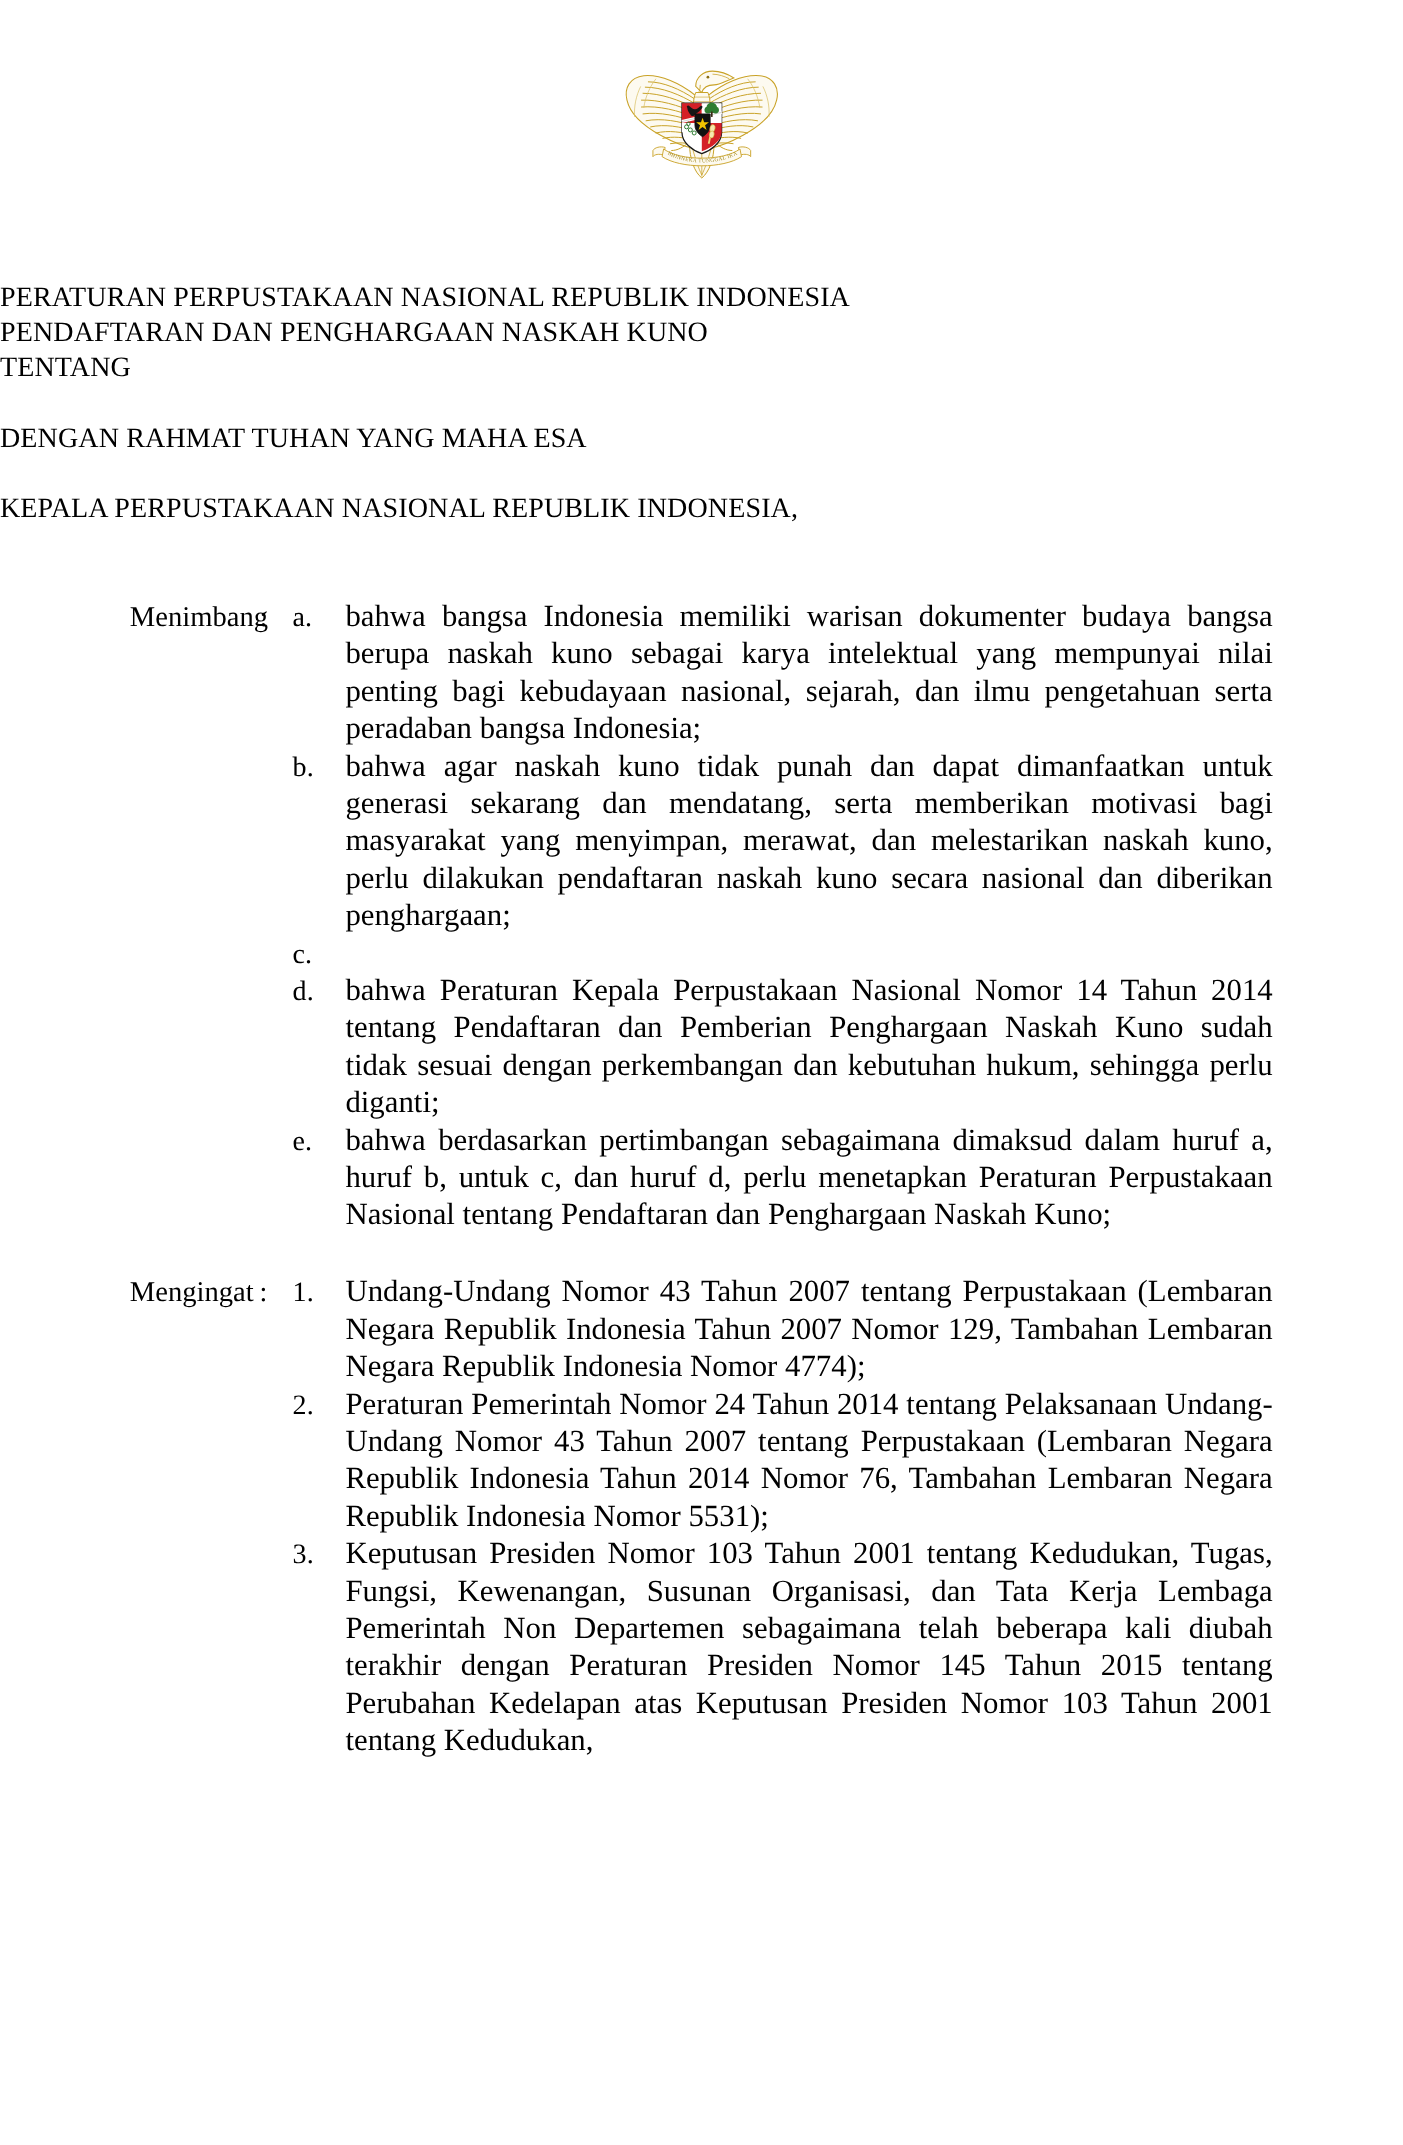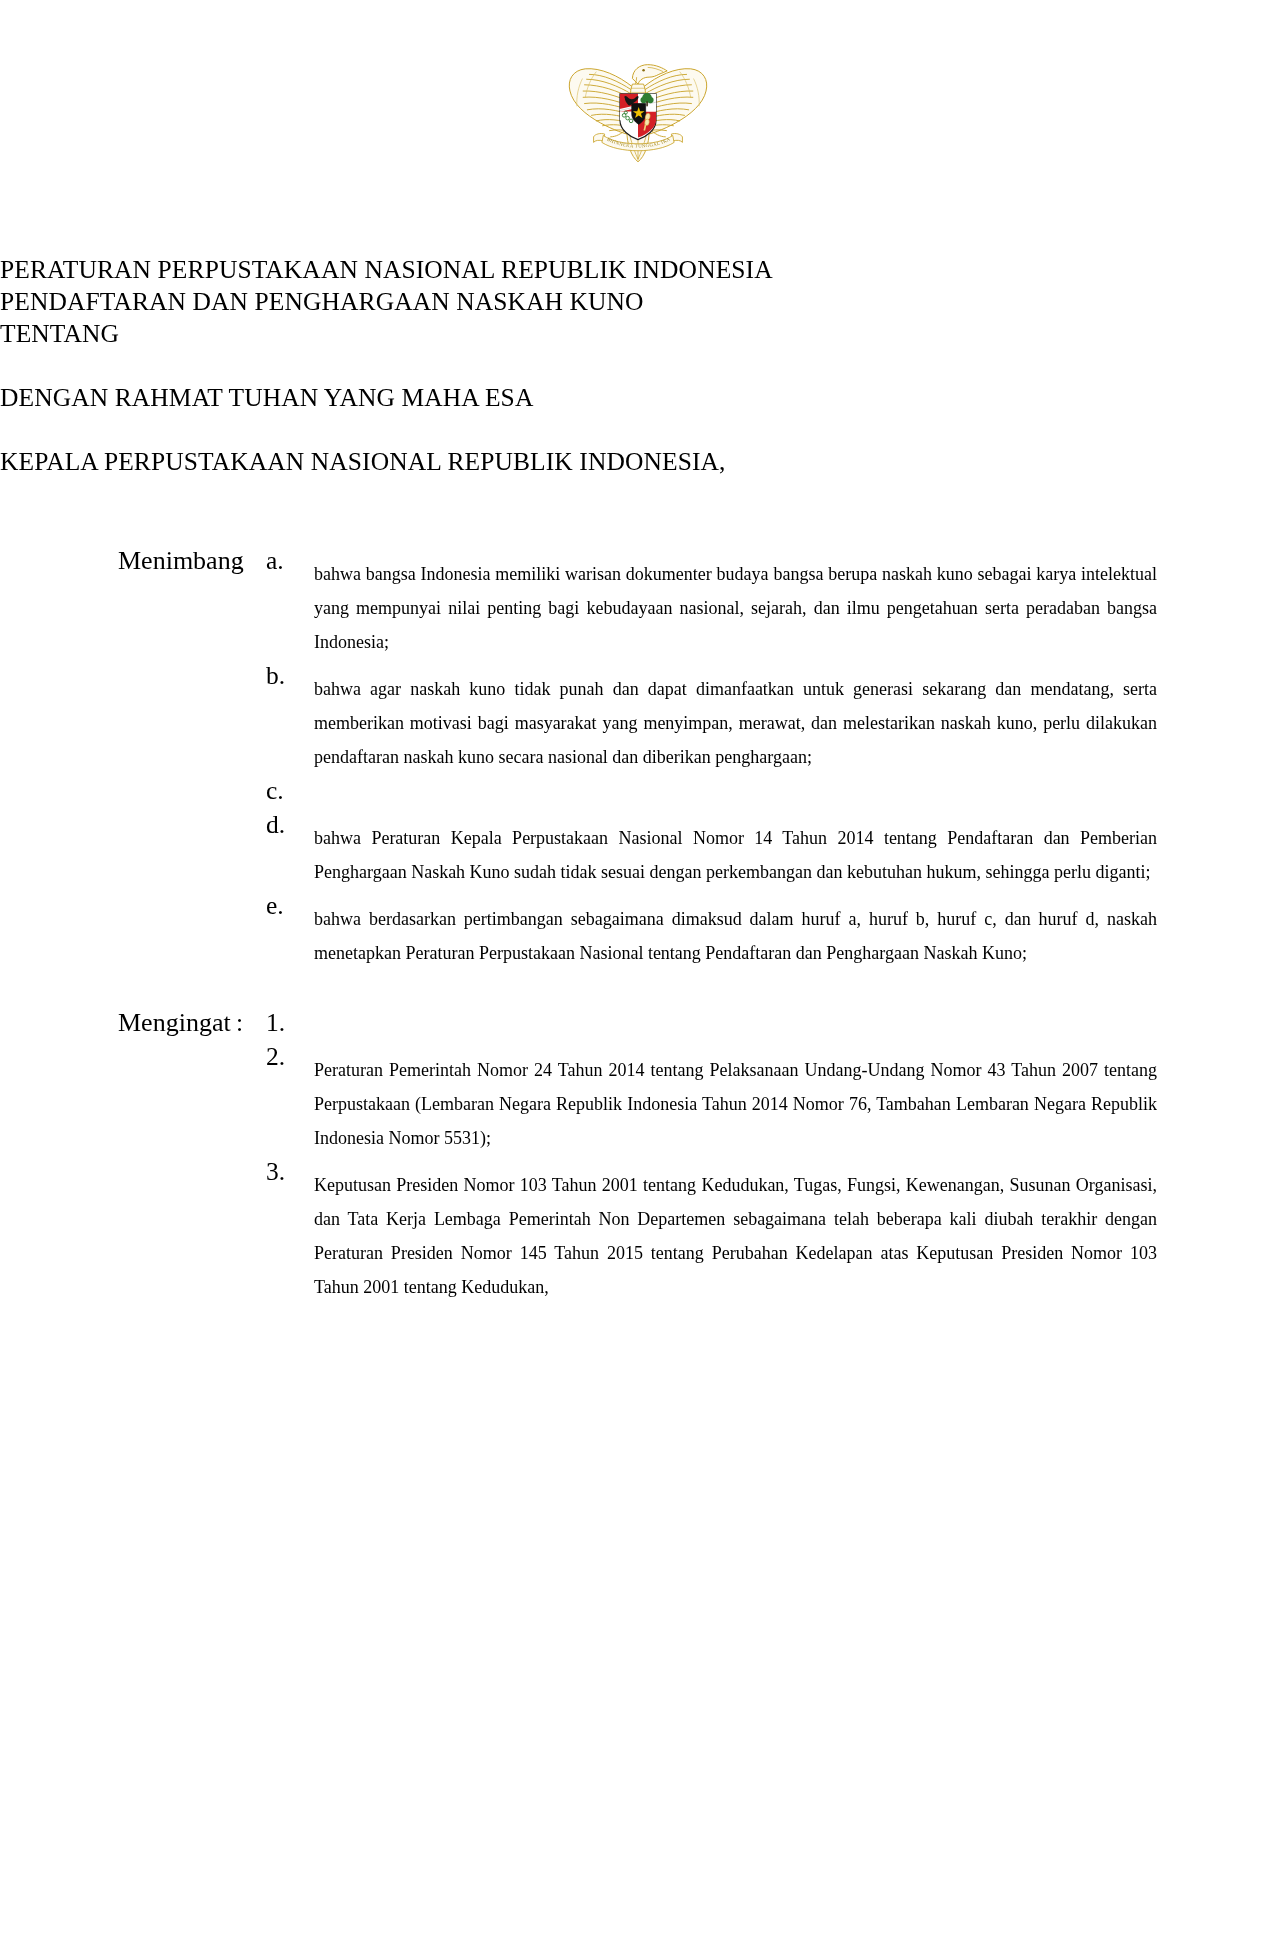--- a/index.html
+++ b/index.html
@@ -77,26 +77,25 @@
     line-height: 34px;
   }
   .marker-col {
     width: 48px;
     flex: 0 0 48px;
     font-size: 25.5px;
     line-height: 34px;
   }
   .text-col {
     flex: 1 1 auto;
-    font-size: 18px;
+    font-size: 28px;
     line-height: 34px;
     text-align: justify;
     text-justify: inter-word;
     hyphens: none;
-    margin-top: 13px;
   }
 </style>
 </head>
 <body>
 
 <div class="page">
 
   <div class="emblem-wrap">
     <svg class="emblem" viewBox="0 0 240 170">
       <defs>
@@ -272,30 +271,31 @@
       <div class="label-col"></div>
       <div class="colon-col"></div>
       <div class="marker-col">d.</div>
       <div class="text-col">bahwa Peraturan Kepala Perpustakaan Nasional Nomor 14 Tahun 2014 tentang Pendaftaran dan Pemberian Penghargaan Naskah Kuno sudah tidak sesuai dengan perkembangan dan kebutuhan hukum, sehingga perlu diganti;</div>
     </div>
 
     <div class="row">
       <div class="label-col"></div>
       <div class="colon-col"></div>
       <div class="marker-col">e.</div>
-      <div class="text-col">bahwa berdasarkan pertimbangan sebagaimana dimaksud dalam huruf a, huruf b, huruf c, dan huruf d, naskah menetapkan Peraturan Perpustakaan Nasional tentang Pendaftaran dan Penghargaan Naskah Kuno;</div>
+      <div class="text-col">bahwa berdasarkan pertimbangan sebagaimana dimaksud dalam huruf a, huruf b, untuk c, dan huruf d, perlu menetapkan Peraturan Perpustakaan Nasional tentang Pendaftaran dan Penghargaan Naskah Kuno;</div>
     </div>
   </div>
 
   <div class="block block-mengingat">
 
     <div class="row">
       <div class="label-col">Mengingat</div>
       <div class="colon-col">:</div>
       <div class="marker-col">1.</div>
+      <div class="text-col">Undang-Undang Nomor 43 Tahun 2007 tentang Perpustakaan (Lembaran Negara Republik Indonesia Tahun 2007 Nomor 129, Tambahan Lembaran Negara Republik Indonesia Nomor 4774);</div>
     </div>
 
     <div class="row">
       <div class="label-col"></div>
       <div class="colon-col"></div>
       <div class="marker-col">2.</div>
       <div class="text-col">Peraturan Pemerintah Nomor 24 Tahun 2014 tentang Pelaksanaan Undang-Undang Nomor 43 Tahun 2007 tentang Perpustakaan (Lembaran Negara Republik Indonesia Tahun 2014 Nomor 76, Tambahan Lembaran Negara Republik Indonesia Nomor 5531);</div>
     </div>
 
     <div class="row">

